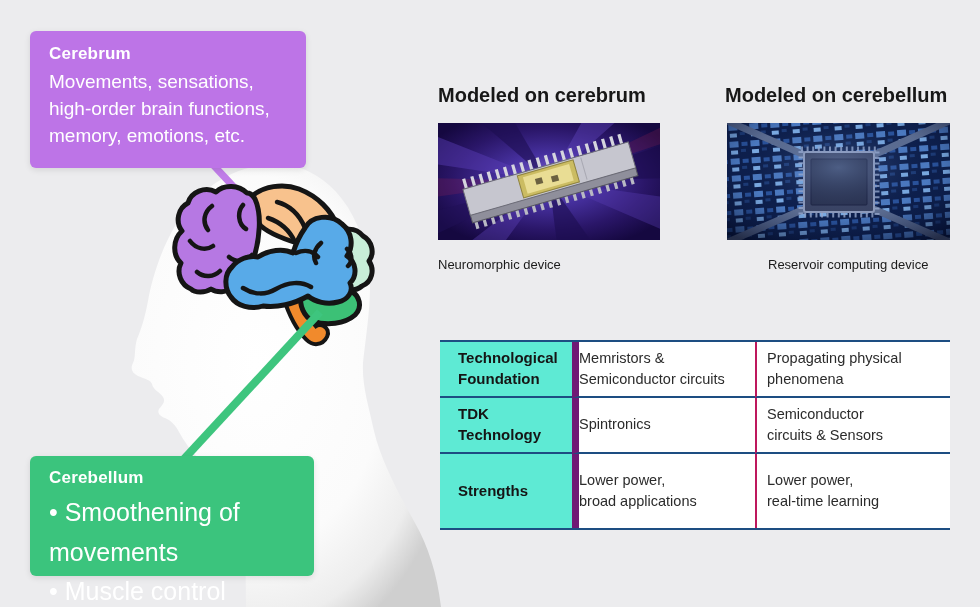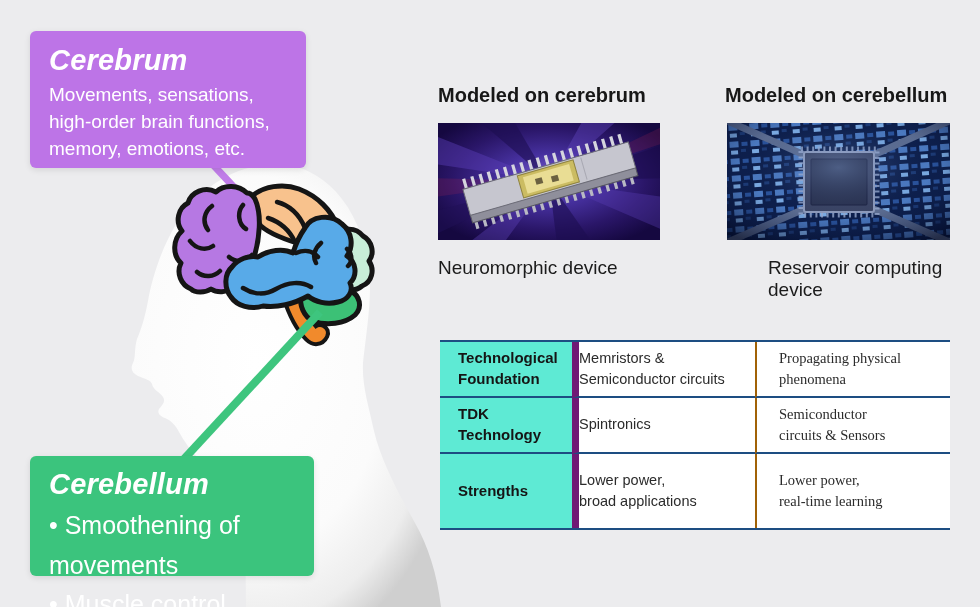--- a/index.html
+++ b/index.html
@@ -6,58 +6,58 @@
   body { font-family: "Liberation Sans", "DejaVu Sans", sans-serif; }
   .stage {
     position:relative; width:980px; height:607px;
     background:#ececee; overflow:hidden;
   }
   .illus { position:absolute; left:0; top:0; }
 
   
   .callout { position:absolute; color:#ffffff; border-radius:6px;
              box-shadow:0 2px 6px rgba(0,0,0,0.10); box-sizing:border-box; }
-  .callout-title { font-weight:bold; font-size:29px; letter-spacing:0.2px;font-style:italic; }
+  .callout-title { font-weight:bold; font-size:17px; letter-spacing:0.2px; }
   .callout-body  { font-size:19px; line-height:1.42; white-space:pre-line; }
   .callout.purple { left:30px; top:31px; width:276px; height:137px;
                     background:#bd74e7; padding:13px 10px 0 19px; }
   .callout.purple .callout-title { margin-bottom:5px; }
   .callout.green { left:30px; top:456px; width:284px; height:120px;
                    background:#3bc47d; border-radius:6px; padding:12px 8px 0 19px; }
   .callout.green .callout-title { margin-bottom:5px; }
   .callout.green .bullet { font-size:25px; line-height:1.58; }
 
   
   .col-heading { position:absolute; top:84px; font-size:20px; font-weight:bold; color:#171717; }
   .col-heading.h1 { left:438px; }
   .col-heading.h2 { left:725px; }
   .figure { position:absolute; top:123px; }
   .figure.f1 { left:438px; width:222px; height:117px; }
   .figure.f2 { left:727px; width:223px; height:117px; }
   .figure svg { display:block; }
-  .caption { position:absolute; top:257px; font-size:19px; color:#1b1b1b; }
+  .caption { position:absolute; top:257px; font-size:13px; color:#1b1b1b; }
   .caption.c1 { left:438px; }
   .caption.c2 { left:728px;margin-left:40px; }
 
   
   .cmp-table {
     position:absolute; left:440px; top:340px; width:510px;
     display:grid; grid-template-columns:132px 183px 195px;
     grid-template-rows:56px 56px 74px;
     border-top:2px solid #1d4d82; border-bottom:2px solid #1d4d82;
     box-sizing:content-box;
   }
   .cell { display:flex; align-items:center; box-sizing:border-box;
           white-space:pre-line; }
   .cell.head { background:#5eead4; font-weight:bold; font-size:15px;
                color:#151515; padding-left:18px; line-height:1.38; }
   .cell.body { background:#ffffff; font-size:14.5px; color:#2b2b2b;
                line-height:1.45; }
   .cell.c1 { border-left:7px solid #701a75; }
-  .cell.c2 { border-left:2px solid #a16207; padding-left:22px;font-family:Liberation Serif, serif; }
+  .cell.c2 { border-left:2px solid #be185d; padding-left:10px; }
   .cell.r0, .cell.r1 { border-bottom:2px solid #1d4d82; }
 </style>
 </head>
 <body>
 
 <div class="stage">
 
   <svg class="illus" width="980" height="607" viewBox="0 0 980 607">
     <defs>
       <radialGradient id="headg" cx="0.40" cy="0.45" r="0.68">

